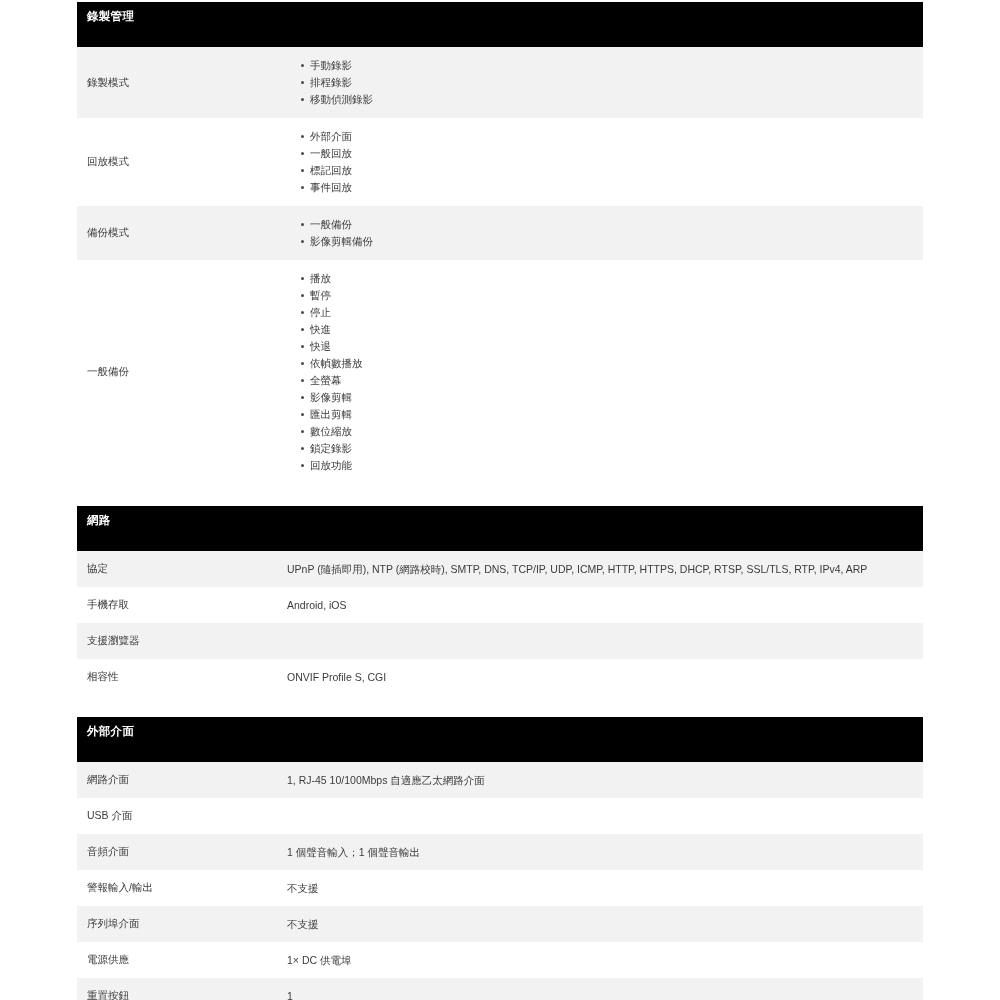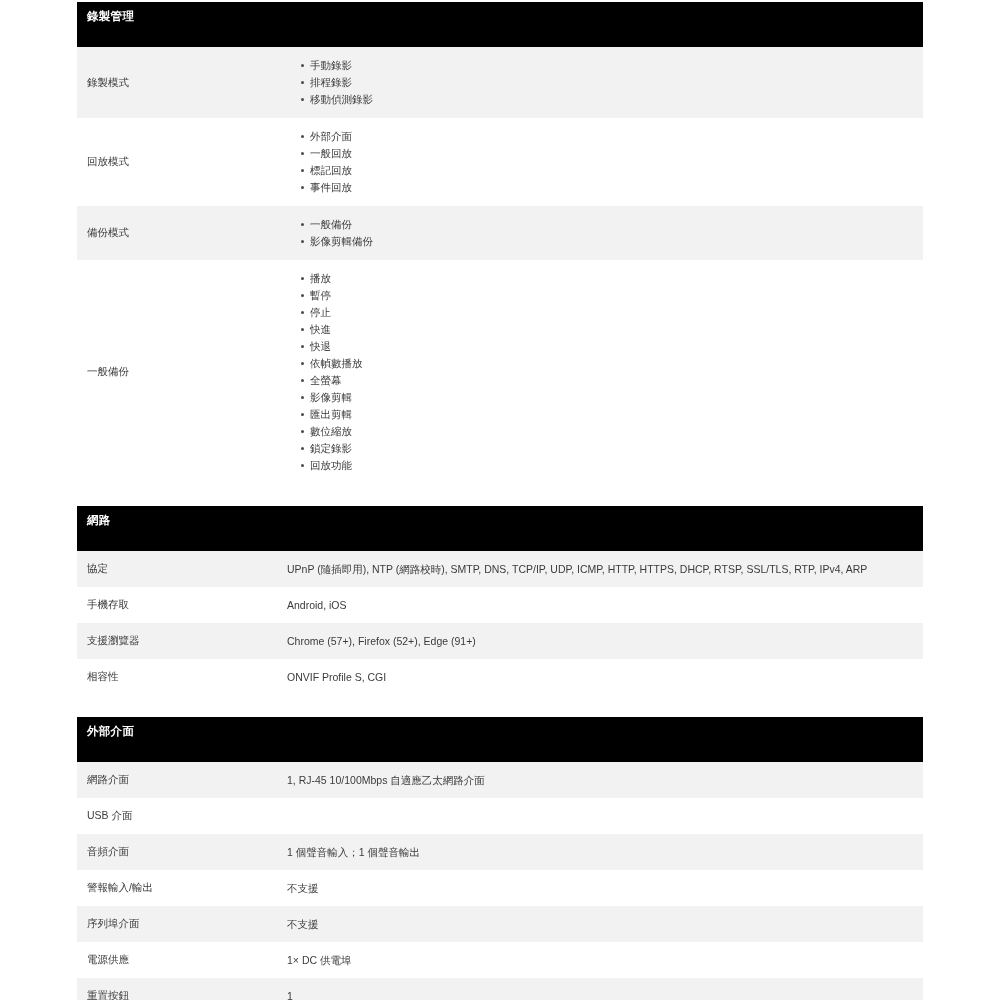--- a/index.html
+++ b/index.html
@@ -164,21 +164,20 @@
     <div class="spec-row odd">
       <div class="spec-label">協定</div>
       <div class="spec-value">UPnP (隨插即用), NTP (網路校時), SMTP, DNS, TCP/IP, UDP, ICMP, HTTP, HTTPS, DHCP, RTSP, SSL/TLS, RTP, IPv4, ARP</div>
     </div>
     <div class="spec-row even">
       <div class="spec-label">手機存取</div>
       <div class="spec-value">Android, iOS</div>
     </div>
     <div class="spec-row odd">
       <div class="spec-label">支援瀏覽器</div>
-      <div class="spec-value">Chrome (57+), Firefox (52+), Edge (91+)</div>
     </div>
     <div class="spec-row even">
       <div class="spec-label">相容性</div>
       <div class="spec-value">ONVIF Profile S, CGI</div>
     </div>
   </div>
 
   <div class="section-gap"></div>
 
   <div class="spec-table">

